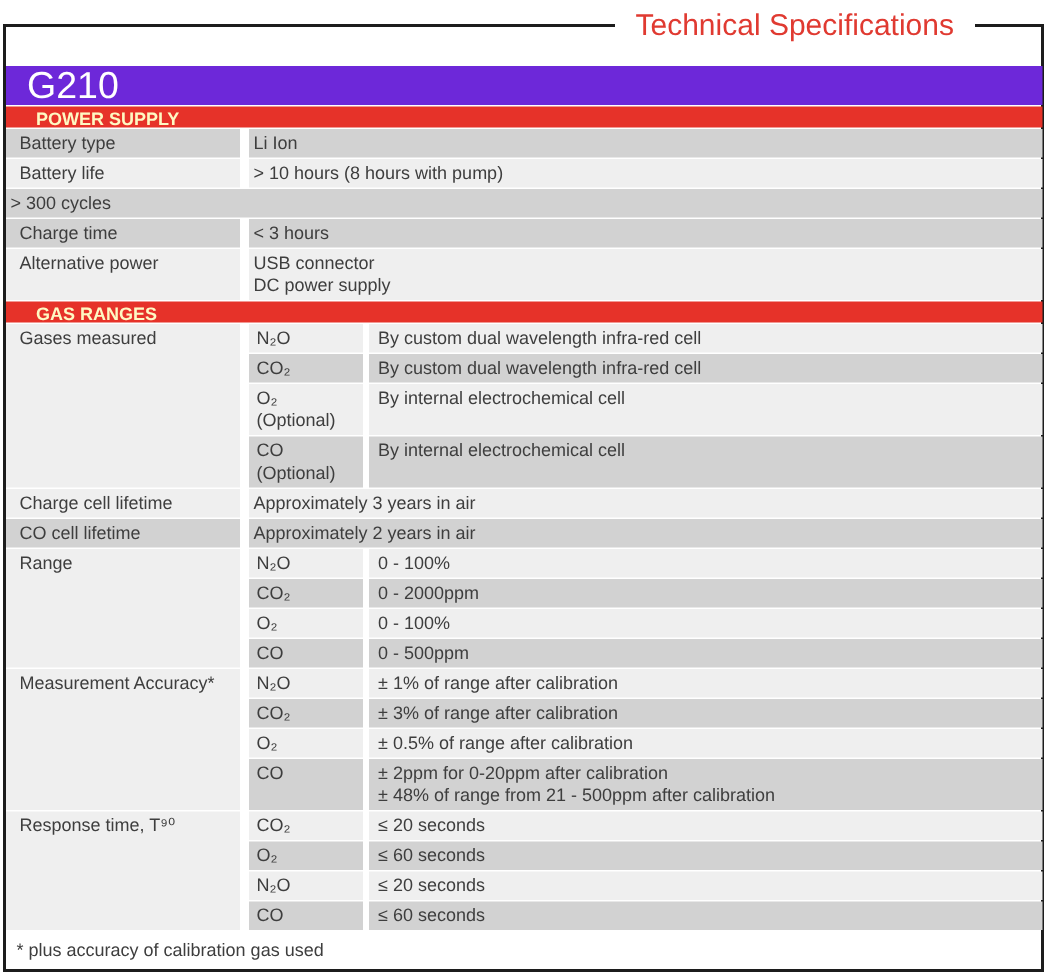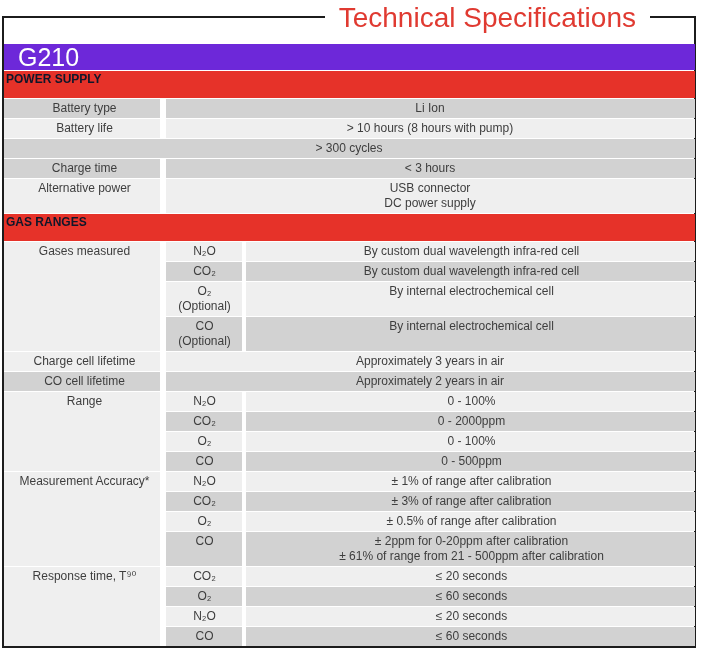--- a/index.html
+++ b/index.html
@@ -8,45 +8,45 @@
   .sheet { position:relative; width:702px; height:650px; background:#ffffff; overflow:hidden; }
 
   .frame {
     position:absolute; left:2px; top:16px; width:694px; height:632px;
     border:2px solid #1c1c1c; box-sizing:border-box; background:#ffffff;
   }
 
   .page-title {
     position:absolute; top:4px; right:52px; z-index:3;
     background:#ffffff; padding:0 14px;
-    font-size:28px; line-height:27px; color:#e03a31; white-space:nowrap;
+    font-size:20px; line-height:27px; color:#e03a31; white-space:nowrap;
   }
 
   .inner { position:absolute; left:4px; top:44px; width:691px; z-index:2; }
 
   .product-bar {
     height:26px; background:#6d28d9; color:#ffffff;
     font-size:25px; line-height:26px; padding-left:14px;
     margin-bottom:1px; box-sizing:border-box;
   }
 
   .section-bar {
-    height:27px; background:#e63229; color:#0f172a;
-    font-size:12px; font-weight:bold; line-height:17px; padding-left:2px;
+    height:14px; background:#e63229; color:#fef9c3;
+    font-size:12px; font-weight:bold; line-height:17px; padding-left:20px;
     margin-bottom:1px; box-sizing:border-box;
   }
 
   .row, .g-row, .group { display:flex; }
   .row, .group { margin-bottom:1px; }
   .g-row { margin-bottom:1px; }
   .g-row:last-child { margin-bottom:0; }
 
   .cell {
     font-size:12px; line-height:15px; padding:2px 4px 2px 3px;
-    box-sizing:border-box; white-space:pre-line; min-height:19px;text-align:center;
+    box-sizing:border-box; white-space:pre-line; min-height:19px;
   }
   .label-cell  { width:156px; margin-right:6px; padding-left:9px; flex:none; }
   .value-cell  { flex:1; }
   .group-label { width:156px; margin-right:6px; padding-left:9px; flex:none; background:#efefef; }
   .group-rows  { flex:1; display:flex; flex-direction:column; }
   .gas-cell    { width:76px; margin-right:4px; padding-left:5px; flex:none; }
   .desc-cell   { flex:1; padding-left:6px; }
 
   .dark  { background:#d2d2d2; }
   .light { background:#efefef; }
@@ -148,21 +148,21 @@
               <div class="cell gas-cell dark">CO₂</div>
               <div class="cell desc-cell dark">± 3% of range after calibration</div>
             </div>
             <div class="g-row">
               <div class="cell gas-cell light">O₂</div>
               <div class="cell desc-cell light">± 0.5% of range after calibration</div>
             </div>
             <div class="g-row">
               <div class="cell gas-cell dark">CO</div>
               <div class="cell desc-cell dark">± 2ppm  for 0-20ppm after calibration
-± 61% of range from 21 - 500ppm after calibration</div>
+± 48% of range from 21 - 500ppm after calibration</div>
             </div>
           </div>
         </div>
         <div class="group">
           <div class="cell group-label">Response time, T⁹⁰</div>
           <div class="group-rows">
             <div class="g-row">
               <div class="cell gas-cell light">CO₂</div>
               <div class="cell desc-cell light">≤ 20 seconds</div>
             </div>

